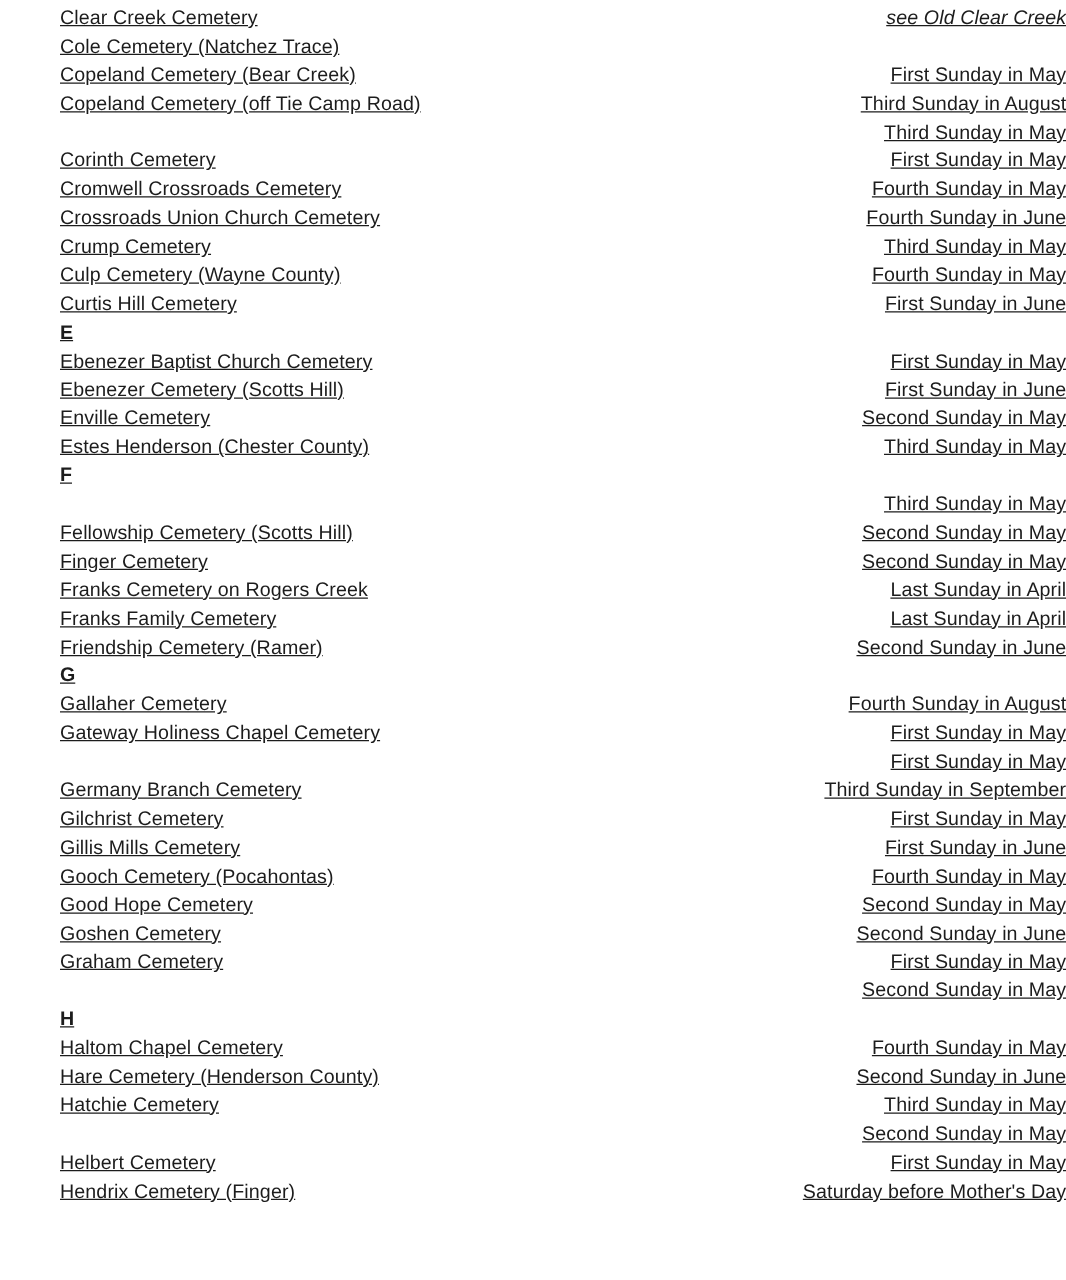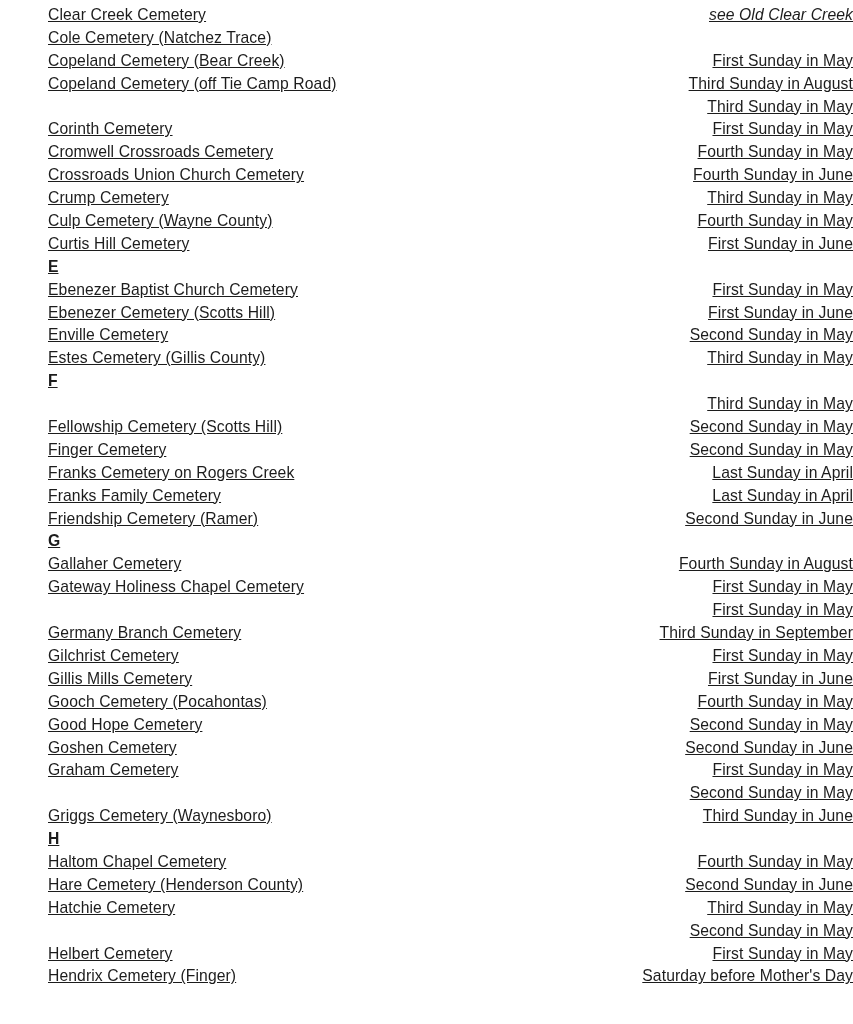--- a/index.html
+++ b/index.html
@@ -104,21 +104,21 @@
       </div>
       <div class="row">
         <div class="name">Ebenezer Cemetery (Scotts Hill)</div>
         <div class="date">First Sunday in June</div>
       </div>
       <div class="row">
         <div class="name">Enville Cemetery</div>
         <div class="date">Second Sunday in May</div>
       </div>
       <div class="row">
-        <div class="name">Estes Cemetery (Gillis County)</div>
+        <div class="name">Estes Henderson (Chester County)</div>
         <div class="date">Third Sunday in May</div>
       </div>
       <div class="letter-row">F</div>
       <div class="row">
         <div class="date">Third Sunday in May</div>
       </div>
       <div class="row">
         <div class="name">Fellowship Cemetery (Scotts Hill)</div>
         <div class="date">Second Sunday in May</div>
       </div>
@@ -173,24 +173,20 @@
       <div class="row">
         <div class="name">Goshen Cemetery</div>
         <div class="date">Second Sunday in June</div>
       </div>
       <div class="row">
         <div class="name">Graham Cemetery</div>
         <div class="date">First Sunday in May</div>
       </div>
       <div class="row">
         <div class="date">Second Sunday in May</div>
-      </div>
-      <div class="row">
-        <div class="name">Griggs Cemetery (Waynesboro)</div>
-        <div class="date">Third Sunday in June</div>
       </div>
       <div class="letter-row">H</div>
       <div class="row">
         <div class="name">Haltom Chapel Cemetery</div>
         <div class="date">Fourth Sunday in May</div>
       </div>
       <div class="row">
         <div class="name">Hare Cemetery (Henderson County)</div>
         <div class="date">Second Sunday in June</div>
       </div>

